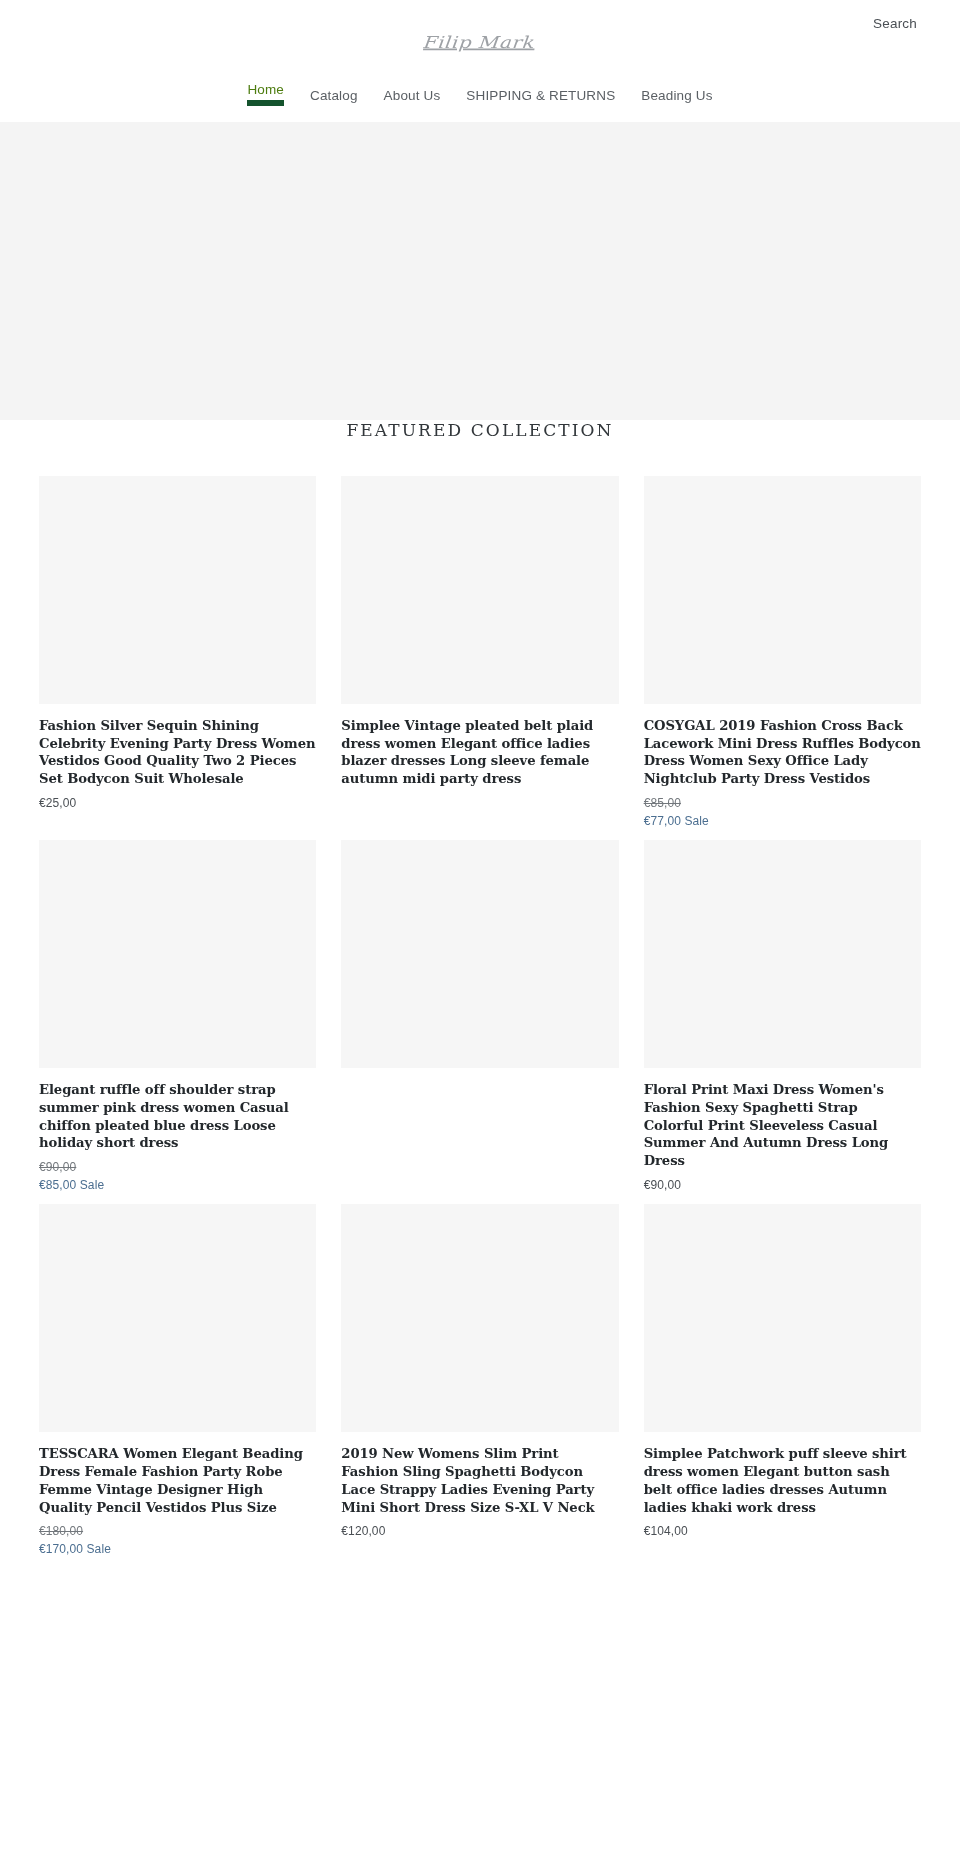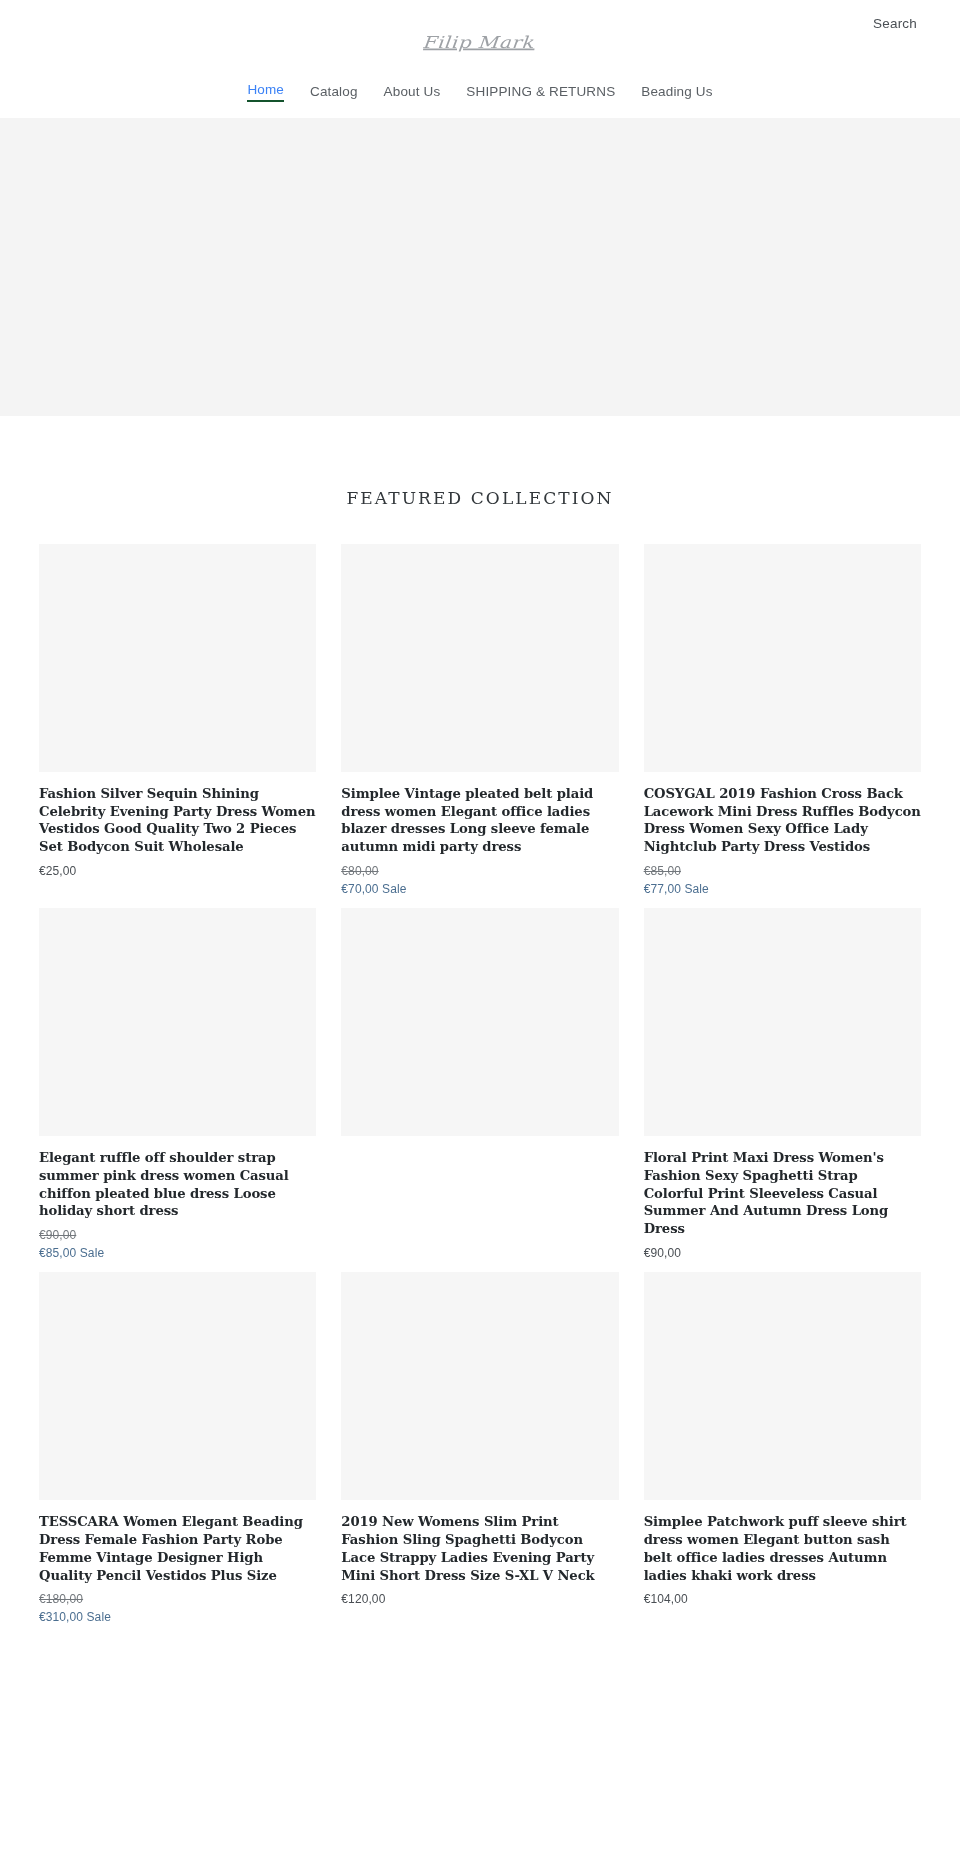--- a/index.html
+++ b/index.html
@@ -79,22 +79,22 @@
     font-size: 13.5px;
     color: #5a5f64;
     letter-spacing: 0.15px;
     text-decoration: none;
     padding-bottom: 3px;
     white-space: nowrap;
     cursor: pointer;
   }
 
   .nav-link.is-active {
-    color: #3b82f6;
-    border-bottom: 2px solid #14532d;
+    color: #4d7c0f;
+    border-bottom: 6px solid #14532d;
   }
 
   
   .hero-banner {
     width: 100%;
     height: 298px;
     background: #f4f4f4;
   }
 
   
@@ -102,21 +102,20 @@
     padding: 0 39px;
   }
 
   .featured-heading {
     text-align: center;
     font-family: "DejaVu Serif", serif;
     font-size: 17px;
     font-weight: 400;
     letter-spacing: 2.1px;
     color: #32373b;
-    margin-top: 72px;
     margin-bottom: 36px;
   }
 
   .product-grid {
     display: grid;
     grid-template-columns: repeat(3, 1fr);
     column-gap: 25px;
     row-gap: 10px;
   }
 
@@ -212,24 +211,20 @@
           <div class="product-prices">
             <span class="price-regular">€25,00</span>
           </div>
         </div>
       </div>
 
       <div class="product-card">
         <a class="product-thumb" href="#"></a>
         <div class="product-info">
           <a class="product-title" href="#">Simplee Vintage pleated belt plaid dress women Elegant office ladies blazer dresses Long sleeve female autumn midi party dress</a>
-          <div class="product-prices">
-            <span class="price-was">€80,00</span>
-            <span class="price-sale"><span>€70,00</span> <span class="price-sale-tag">Sale</span></span>
-          </div>
         </div>
       </div>
 
       <div class="product-card">
         <a class="product-thumb" href="#"></a>
         <div class="product-info">
           <a class="product-title" href="#">COSYGAL 2019 Fashion Cross Back Lacework Mini Dress Ruffles Bodycon Dress Women Sexy Office Lady Nightclub Party Dress Vestidos</a>
           <div class="product-prices">
             <span class="price-was">€85,00</span>
             <span class="price-sale"><span>€77,00</span> <span class="price-sale-tag">Sale</span></span>
@@ -261,21 +256,21 @@
           </div>
         </div>
       </div>
 
       <div class="product-card">
         <a class="product-thumb" href="#"></a>
         <div class="product-info">
           <a class="product-title" href="#">TESSCARA Women Elegant Beading Dress Female Fashion Party Robe Femme Vintage Designer High Quality Pencil Vestidos Plus Size</a>
           <div class="product-prices">
             <span class="price-was">€180,00</span>
-            <span class="price-sale"><span>€310,00</span> <span class="price-sale-tag">Sale</span></span>
+            <span class="price-sale"><span>€170,00</span> <span class="price-sale-tag">Sale</span></span>
           </div>
         </div>
       </div>
 
       <div class="product-card">
         <a class="product-thumb" href="#"></a>
         <div class="product-info">
           <a class="product-title" href="#">2019 New Womens Slim Print Fashion Sling Spaghetti Bodycon Lace Strappy Ladies Evening Party Mini Short Dress Size S-XL V Neck</a>
           <div class="product-prices">
             <span class="price-regular">€120,00</span>

